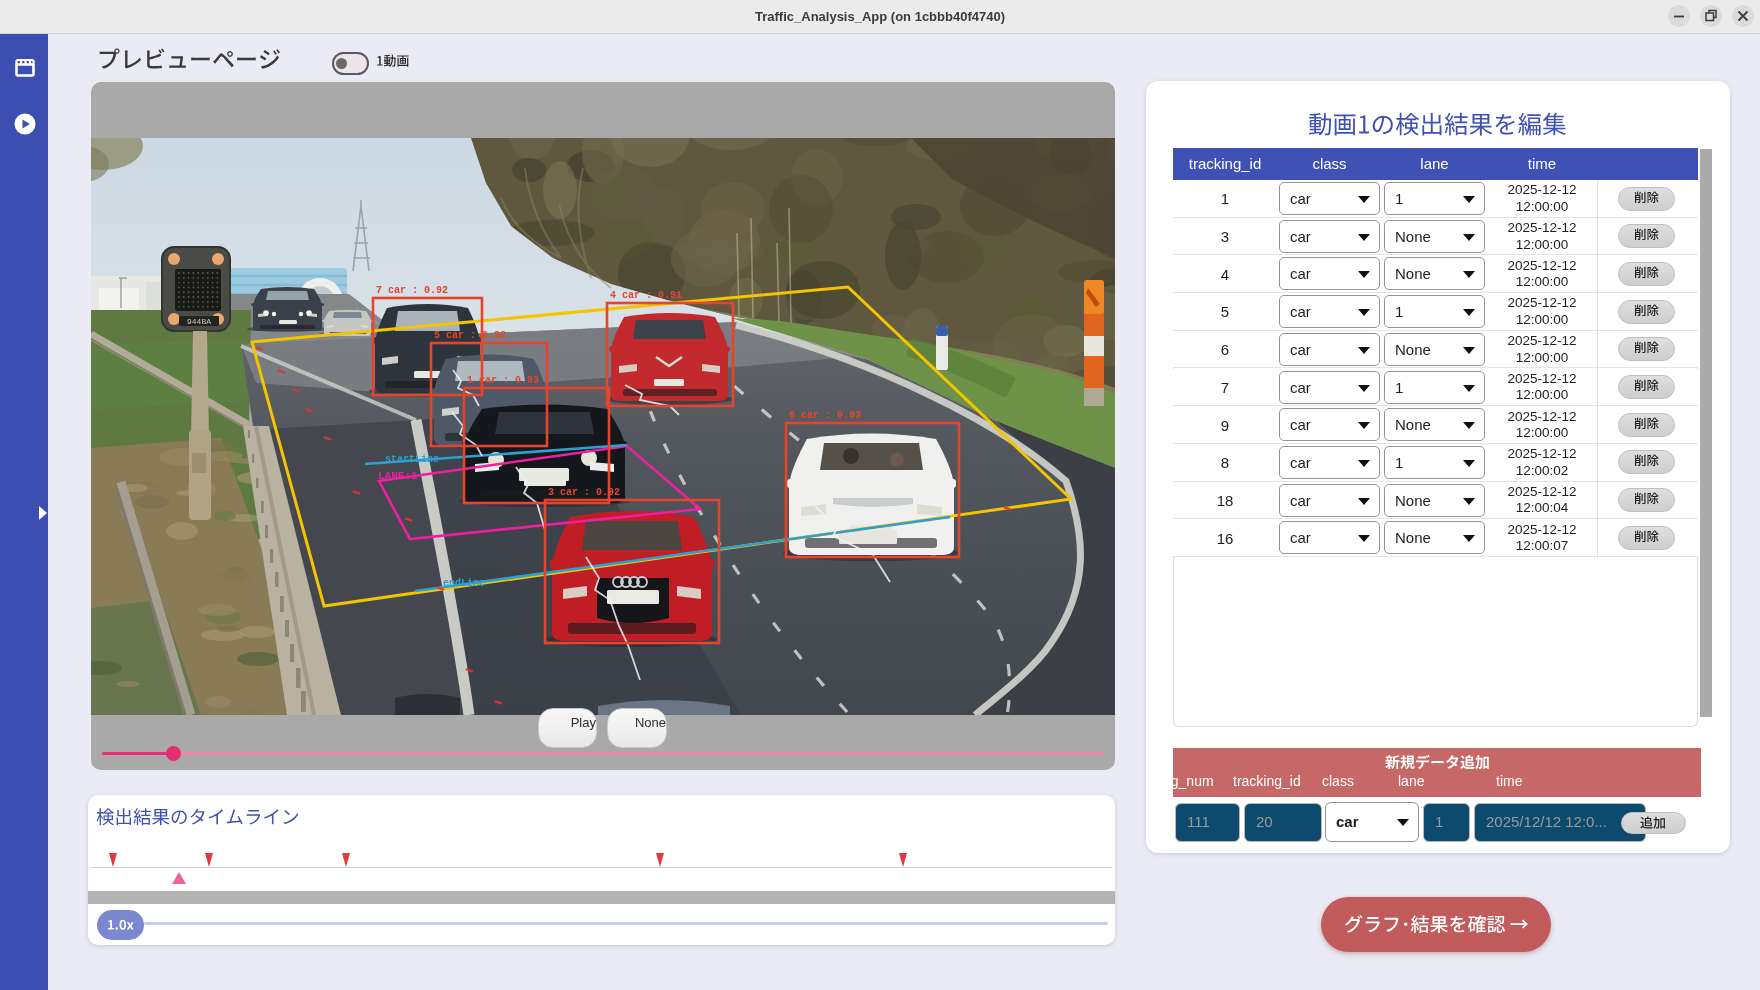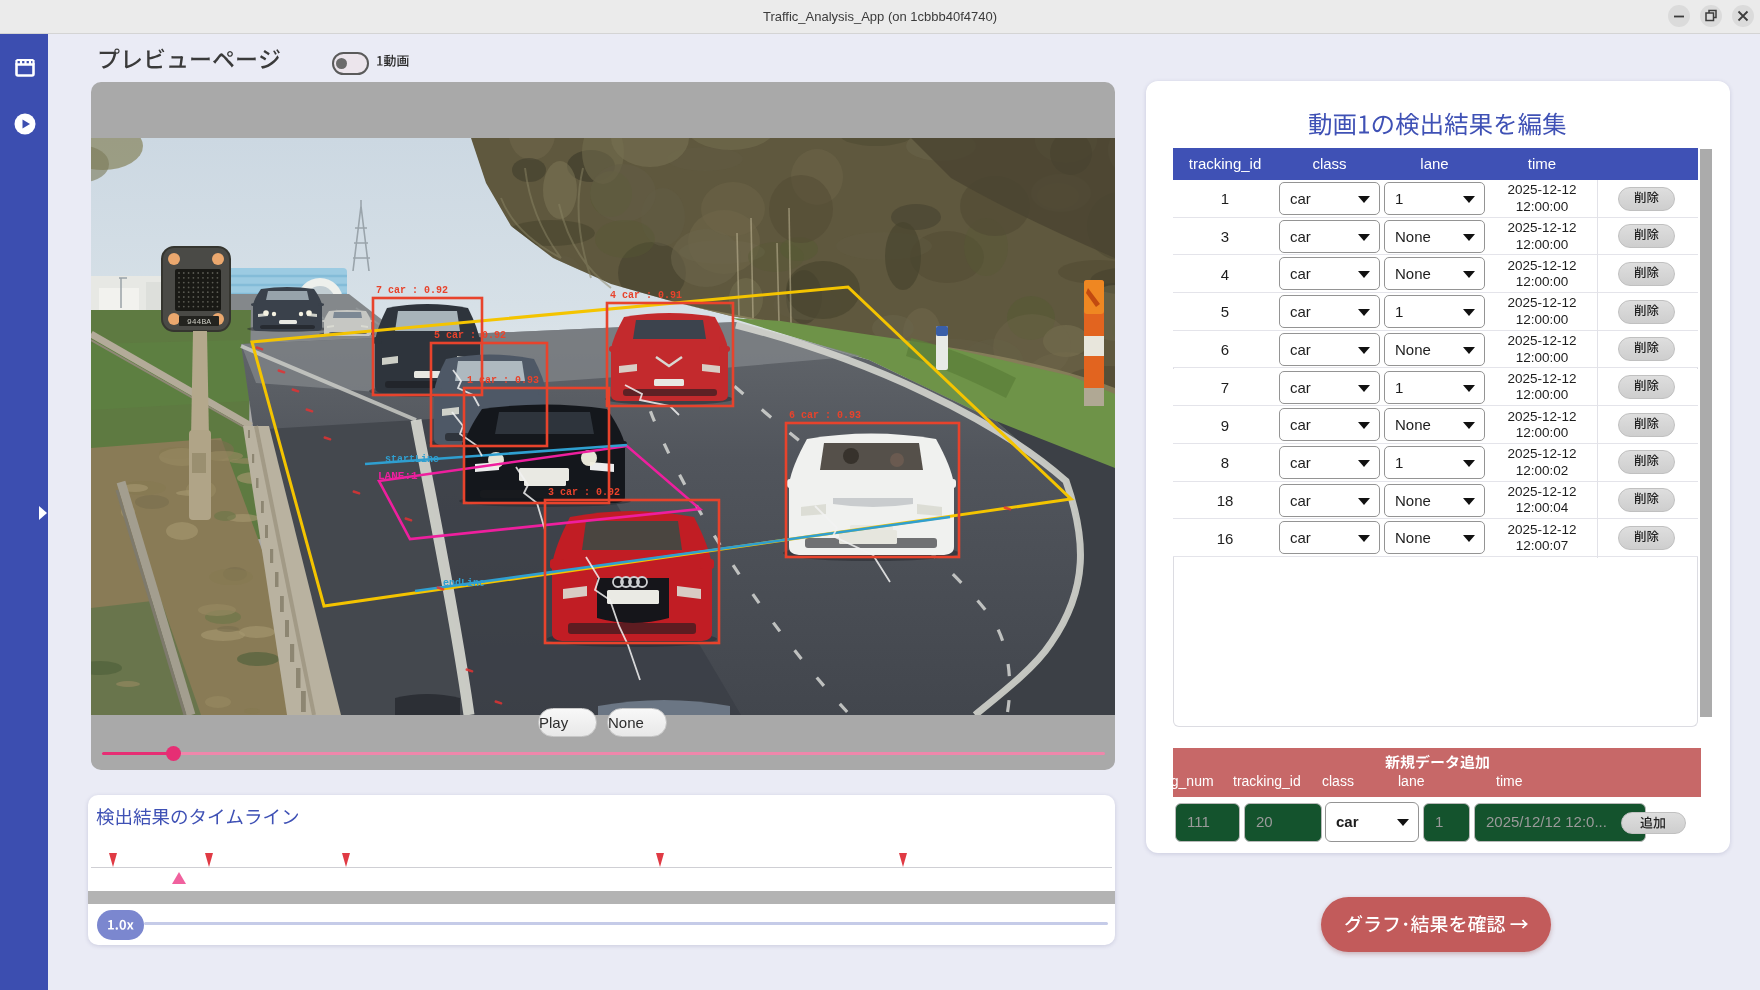--- a/index.html
+++ b/index.html
@@ -1,24 +1,24 @@
 <!DOCTYPE html>
 <html><head><meta charset="utf-8"><style>
 *{margin:0;padding:0;box-sizing:border-box}
 html,body{width:1760px;height:990px;overflow:hidden}
 body{font-family:"Liberation Sans",sans-serif;background:#eaebf5;position:relative}
 .abs{position:absolute}
 #titlebar{left:0;top:0;width:1760px;height:34px;background:#ebebeb;border-bottom:1px solid #d4d4d4}
-#title{width:100%;text-align:center;line-height:33px;font-size:13px;font-weight:normal;color:#3b3b3b}
+#title{width:100%;text-align:center;line-height:33px;font-size:13px;font-weight:bold;color:#3b3b3b}
 .winbtn{position:absolute;top:5px;width:22px;height:22px;border-radius:50%;background:#dbdbdb}
 .winbtn svg{position:absolute;left:0;top:0}
 #sidebar{left:0;top:34px;width:48px;height:956px;background:#3c4eb0}
 .card{position:absolute;background:#fff;border-radius:10px;box-shadow:0 1px 4px rgba(60,60,120,0.18)}
 #videocard{position:absolute;left:91px;top:82px;width:1024px;height:688px;background:#a9a9a9;border-radius:10px;overflow:hidden}
-.pillbtn{position:absolute;height:29px;border-radius:15px;background:linear-gradient(#f8f8f8,#e8e8e8);border:1px solid #c8c8c8;color:#2d2d2d;font-size:15px;text-align:left;line-height:27px}
+.pillbtn{position:absolute;height:40px;border-radius:15px;background:linear-gradient(#f8f8f8,#e8e8e8);border:1px solid #c8c8c8;color:#2d2d2d;font-size:13px;text-align:right;line-height:27px}
 #seek{position:absolute;left:102px;top:752px;width:1003px;height:3px;background:#ef87ab;border-radius:2px}
 #seekfill{position:absolute;left:102px;top:752px;width:71px;height:3px;background:#e62e74;border-radius:2px}
 #seekknob{position:absolute;left:166px;top:746px;width:15px;height:15px;border-radius:50%;background:#e62e74}
 #tcard{left:88px;top:795px;width:1027px;height:150px}
 #tline{position:absolute;left:91px;top:867px;width:1021px;height:1px;background:#cfcfd4}
 .rmark{position:absolute;width:0;height:0;border-left:4px solid transparent;border-right:4px solid transparent;border-top:14px solid #e03a44}
 #pmark{position:absolute;width:0;height:0;border-left:7px solid transparent;border-right:7px solid transparent;border-bottom:12px solid #f0619e}
 #gbar{position:absolute;left:88px;top:891px;width:1027px;height:13px;background:#b3b3b3}
 #spill{position:absolute;left:97px;top:910px;width:47px;height:30px;border-radius:15px;background:#7b87cf}
 #sline{position:absolute;left:144px;top:922px;width:964px;height:3px;background:#c5cbe8;border-radius:2px}
@@ -28,21 +28,21 @@
 .th{position:absolute;top:0;height:32px;line-height:32px;text-align:center}
 .row{position:absolute;left:1173px;width:525px;height:37.7px;border-bottom:1px solid #e4e4ea;background:#fff}
 .tid{position:absolute;width:104px;text-align:center;font-size:15px;color:#1d1d1d;top:50%;transform:translateY(-50%)}
 .sel{position:absolute;top:2px;height:33px;background:#fff;border:1px solid #949494;border-radius:5px;font-size:15px;color:#1d1d1d;line-height:31px;padding-left:10px}
 .sel .ar{position:absolute;right:9px;top:13px;width:0;height:0;border-left:6px solid transparent;border-right:6px solid transparent;border-top:7px solid #111}
 .tm{position:absolute;left:314px;width:110px;text-align:center;font-size:13.5px;line-height:16.5px;color:#1d1d1d;top:50%;transform:translateY(-50%)}
 .del{position:absolute;left:445px;top:6.5px;width:57px;height:24px;border-radius:12px;background:linear-gradient(#dedede,#cecece);border:1px solid #c0c0c0}
 #sbar{position:absolute;left:1700px;top:149px;width:12px;height:568px;background:#ababab}
 #fband{position:absolute;left:1173px;top:748px;width:528px;height:49px;background:#c76868;color:#fff}
 .flabel{position:absolute;top:773px;font-size:14px;text-align:left;color:#fff}
-.inp{position:absolute;top:803px;height:39px;border:1.5px solid #b9b9b9;border-radius:6px;background:#14532d;font-size:15px;color:#9a9a9a;line-height:36px;padding-left:11px}
+.inp{position:absolute;top:803px;height:39px;border:1.5px solid #b9b9b9;border-radius:6px;background:#0c4a6e;font-size:15px;color:#9a9a9a;line-height:36px;padding-left:11px}
 #cta{position:absolute;left:1321px;top:897px;width:230px;height:55px;border-radius:28px;background:#c25b5b;box-shadow:0 2px 5px rgba(120,40,40,0.3)}
 #toggle{position:absolute;left:332px;top:52px;width:37px;height:23px;border-radius:12px;background:#ece5ec;border:2px solid #5a5a5a}
 #tknob{position:absolute;left:336px;top:58px;width:11px;height:11px;border-radius:50%;background:#6b6b6b}
 </style></head><body>
 <div class="abs" id="titlebar">
     <div id="title">Traffic_Analysis_App (on 1cbbb40f4740)</div>
     <div class="winbtn" style="left:1668px">
       <svg width="22" height="22">
         <path d="M6 11.5 h10" stroke="#3c3c3c" stroke-width="1.8"></path>
       </svg>

